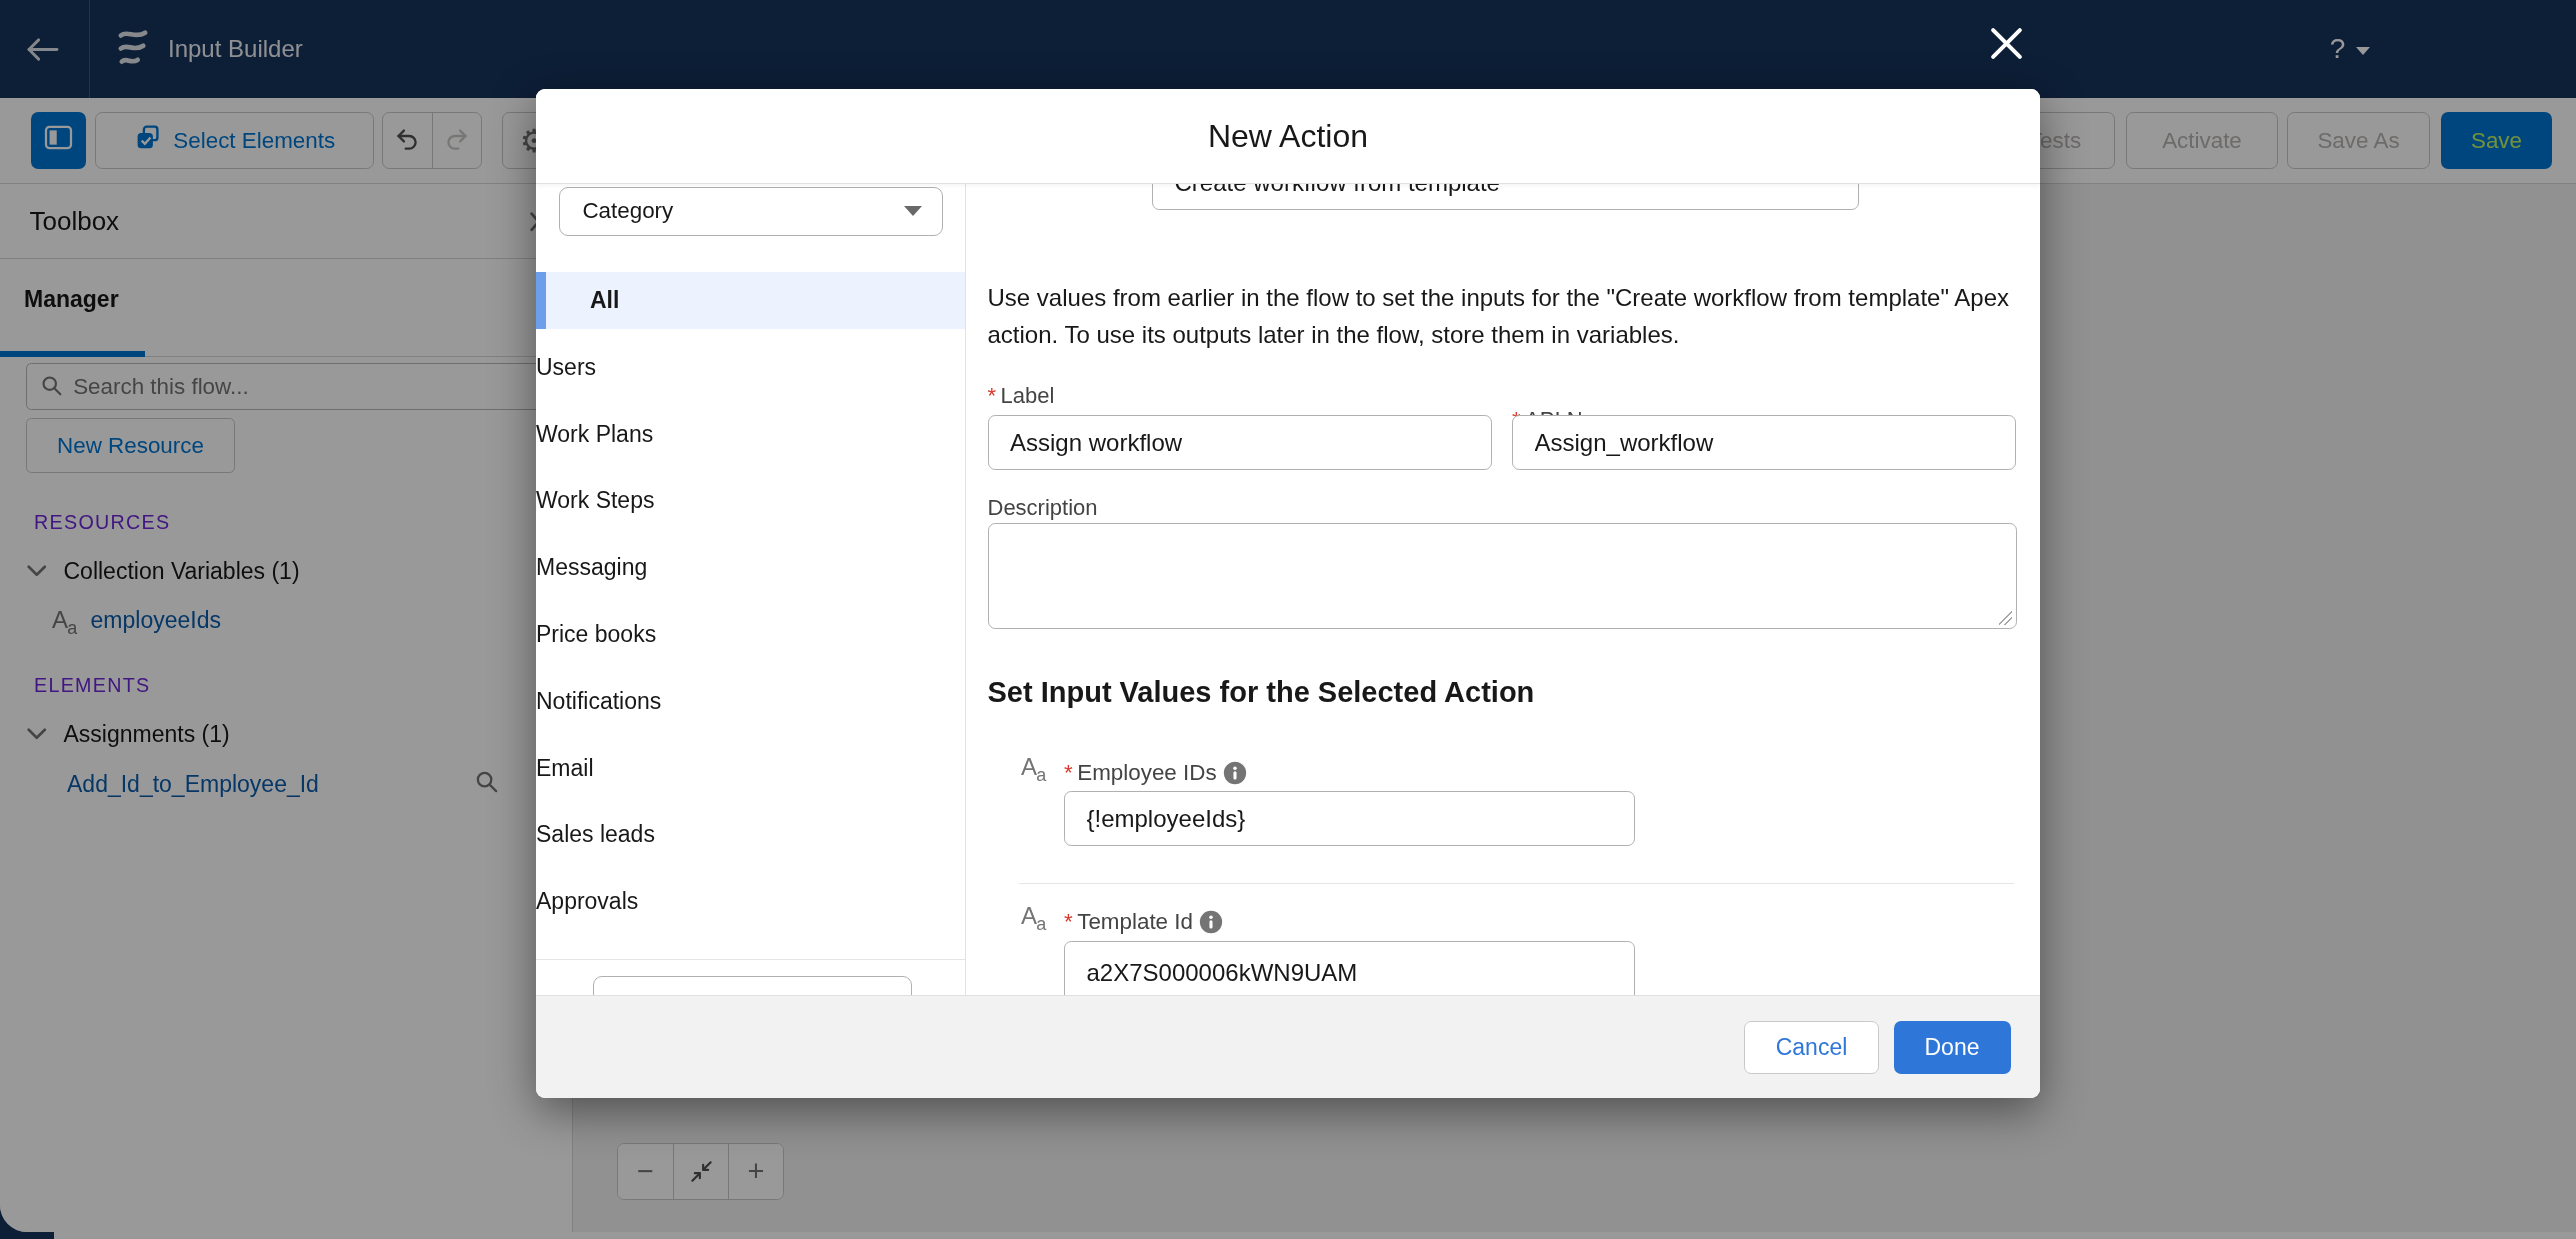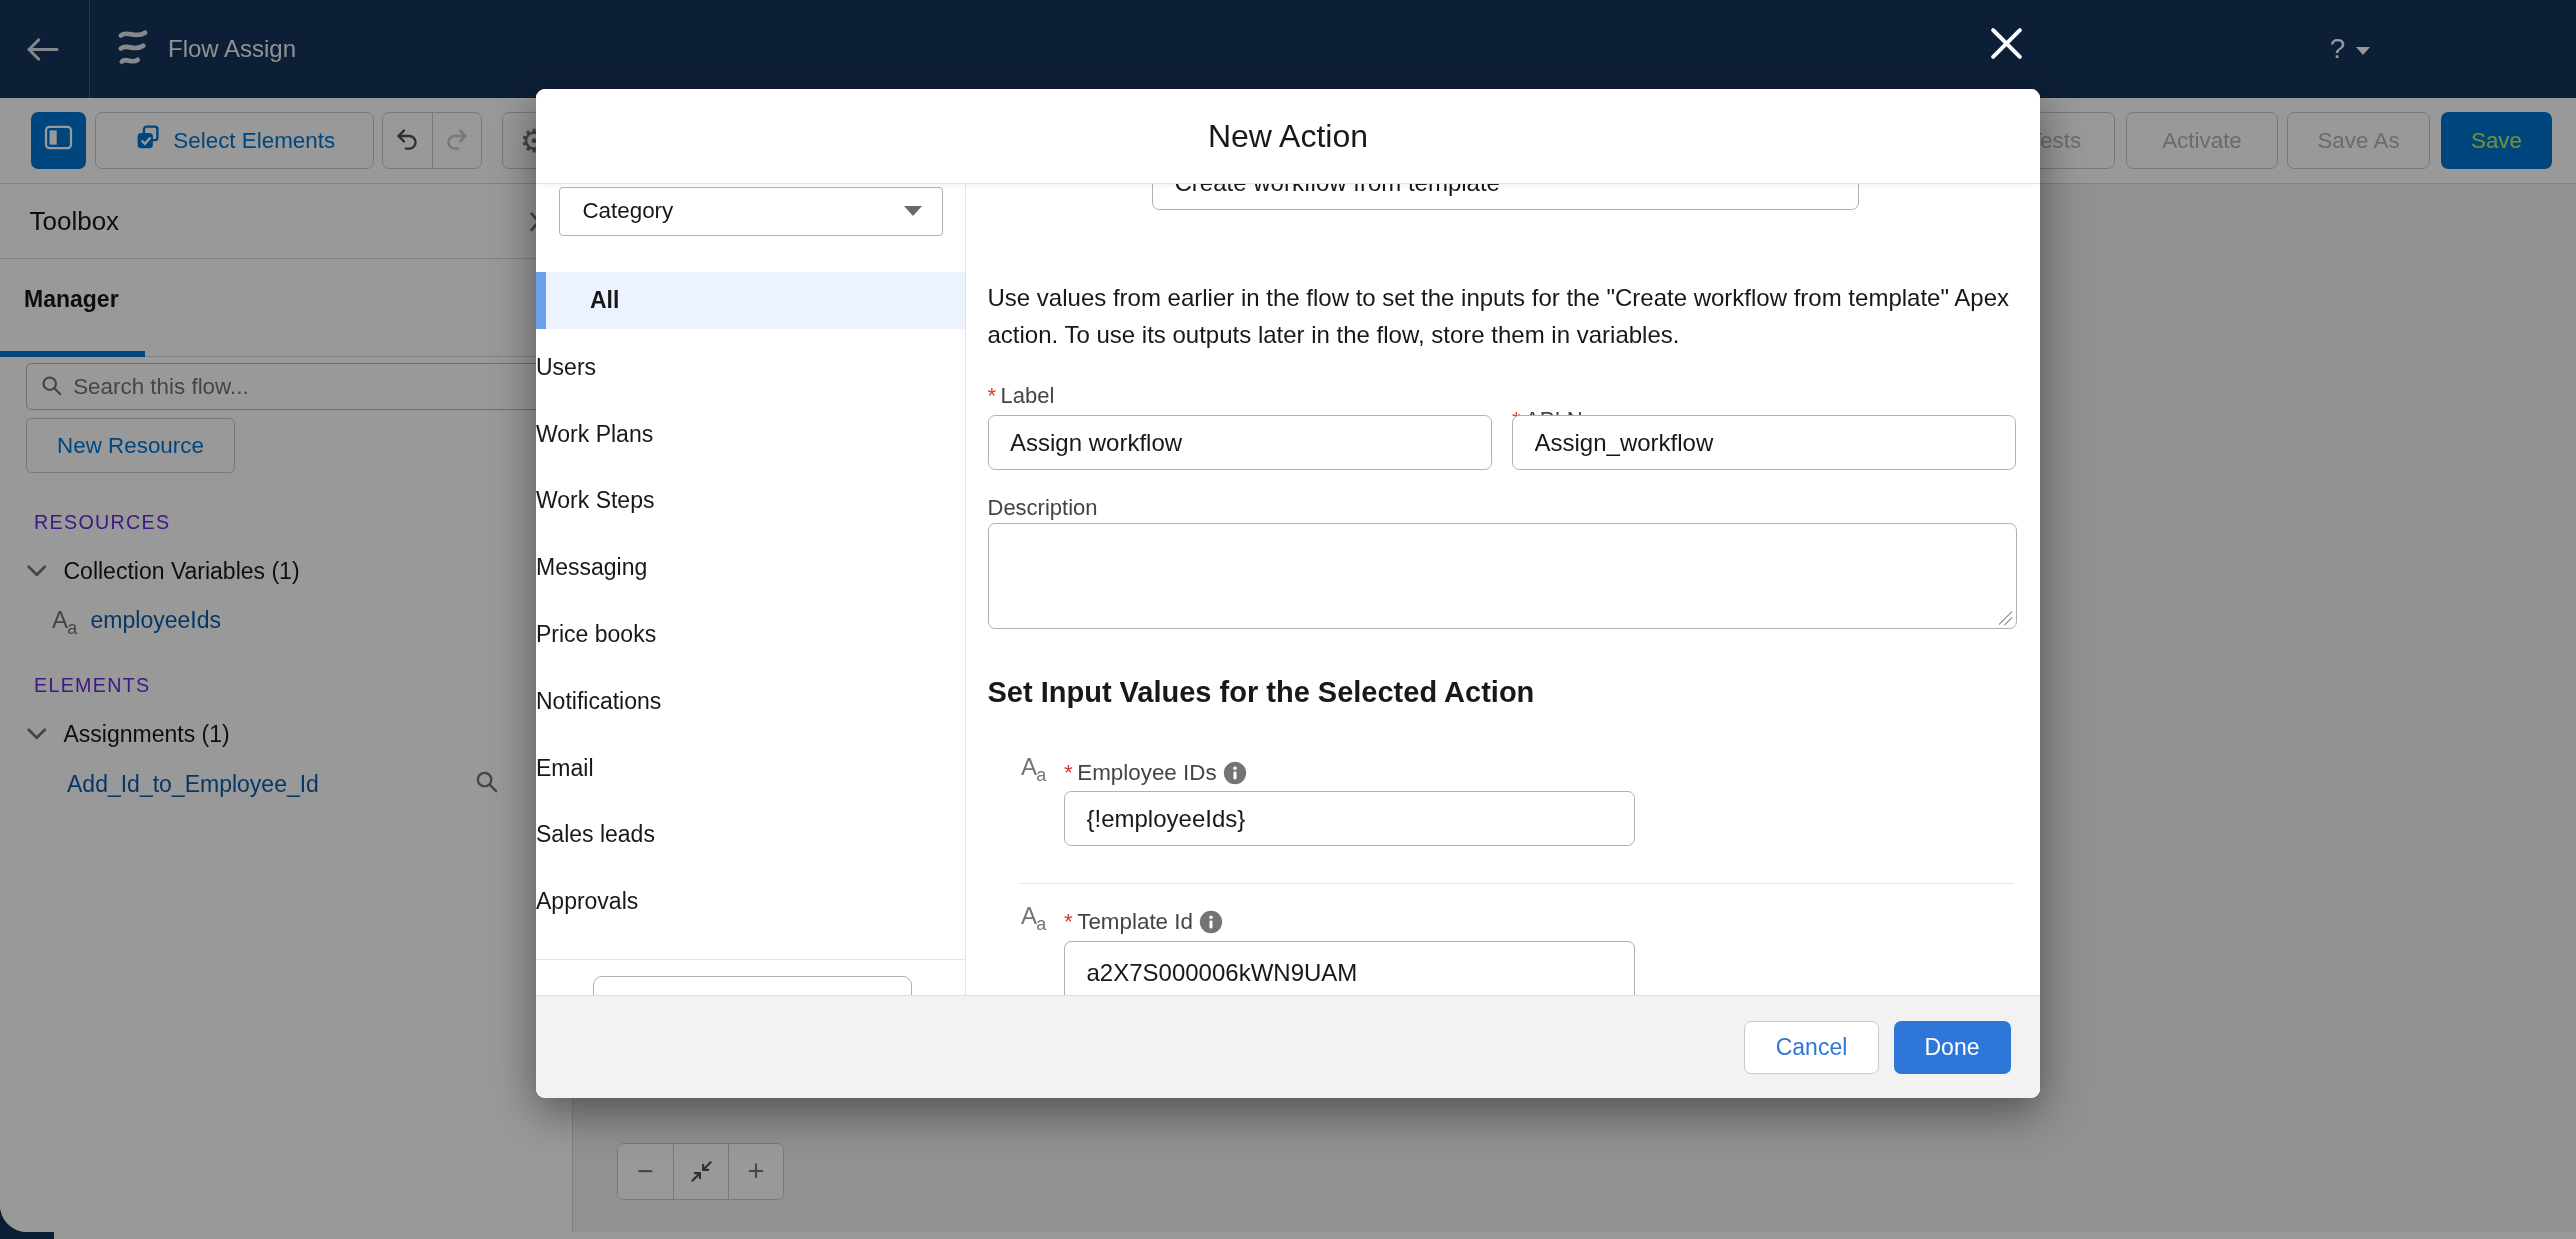--- a/index.html
+++ b/index.html
@@ -74,21 +74,21 @@
 
   
   .close-x{position:absolute;left:1986px;top:23px;width:41px;height:41px;z-index:70;cursor:pointer;}
 
   
   .modal{position:absolute;left:536px;top:89px;width:1504px;height:1009px;background:#fff;border-radius:9px;box-shadow:0 12.5px 45px rgba(0,0,0,0.45);z-index:60;overflow:hidden;}
   .modal-header{position:absolute;left:0;top:0;width:100%;height:95px;background:#fff;border-bottom:0.9px solid #e2e2e2;box-shadow:0 1.8px 5.4px rgba(0,0,0,0.06);z-index:5;}
   .modal-title{width:100%;height:95px;line-height:95px;text-align:center;font-size:32px;color:#181818;}
   .modal-body{position:absolute;left:0;top:95px;right:0;bottom:103px;}
   .cat-col{position:absolute;left:0;top:0;bottom:0;width:430px;border-right:0.9px solid #e2e2e2;overflow:hidden;}
-  .cat-select{position:absolute;left:23px;top:2.7px;width:384px;height:49px;border:0.9px solid #b0b0b0;border-radius:4px;display:flex;align-items:center;padding:0 19.7px 0 22.4px;cursor:pointer;}
+  .cat-select{position:absolute;left:23px;top:2.7px;width:384px;height:49px;border:0.9px solid #b0b0b0;border-radius:9px;display:flex;align-items:center;padding:0 19.7px 0 22.4px;cursor:pointer;}
   .cat-select-label{flex:1;font-size:22.4px;color:#181818;}
   .cat-caret{width:0;height:0;border-left:9px solid transparent;border-right:9px solid transparent;border-top:10.7px solid #696969;}
   .cat-list{position:absolute;left:0;top:88px;right:0;}
   .cat-item{height:57px;margin-bottom:9.8px;line-height:57px;font-size:23px;color:#181818;cursor:pointer;}
   .cat-item.selected{background:var(--selected-item-bg);border-left:10.7px solid var(--selected-item-bar);padding-left:44px;font-weight:bold;}
   .cat-col-line{position:absolute;left:0;right:0;top:775px;border-top:0.9px solid #e5e5e5;}
   .cat-partial-input{position:absolute;left:57px;top:792px;width:319px;height:54px;border:0.9px solid #b0b0b0;border-radius:9px;}
   .main-col{position:absolute;left:430px;top:0;right:0;bottom:0;overflow:hidden;}
   .fld{border:0.9px solid #b0b0b0;border-radius:7.2px;font-size:24px;color:#181818;padding:0 21.5px;font-family:"Liberation Sans",sans-serif;outline:none;background:#fff;}
   .action-name-input{position:absolute;left:186px;top:-29px;width:707px;height:55px;}
@@ -259,21 +259,21 @@
         </svg>
     </span>
     <span class="header-divider"></span>
     <span class="flow-logo">
       <svg width="34" height="43" viewBox="0 0 36 46" fill="none" stroke="#dfe3ea" stroke-width="5" stroke-linecap="round">
           <path d="M5 8 C12 2, 20 12, 31 5"></path>
           <path d="M5 22 C12 16, 19 26, 29 19"></path>
           <path d="M6 36 C11 31, 16 39, 23 34"></path>
         </svg>
     </span>
-    <span class="app-title">Flow Assign</span>
+    <span class="app-title">Input Builder</span>
     <span class="help-wrap">
       <span class="help-q">?</span>
       <span class="help-caret"></span>
     </span>
   </div>
 
   <div class="dim-overlay"></div>
 
   <span class="close-x">
     <svg width="41" height="41" viewBox="0 0 46 46" stroke="#ffffff" stroke-width="4.5" stroke-linecap="round">

